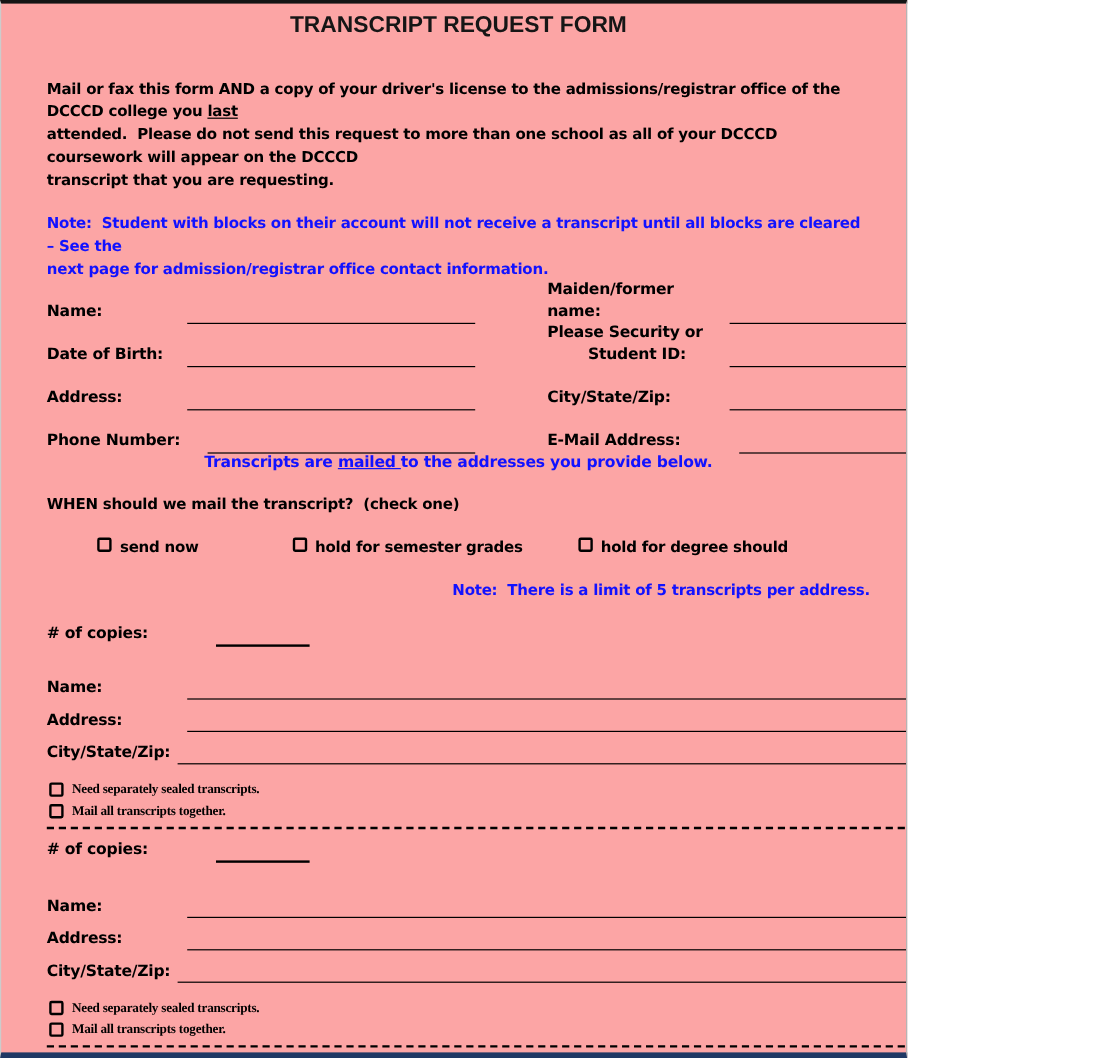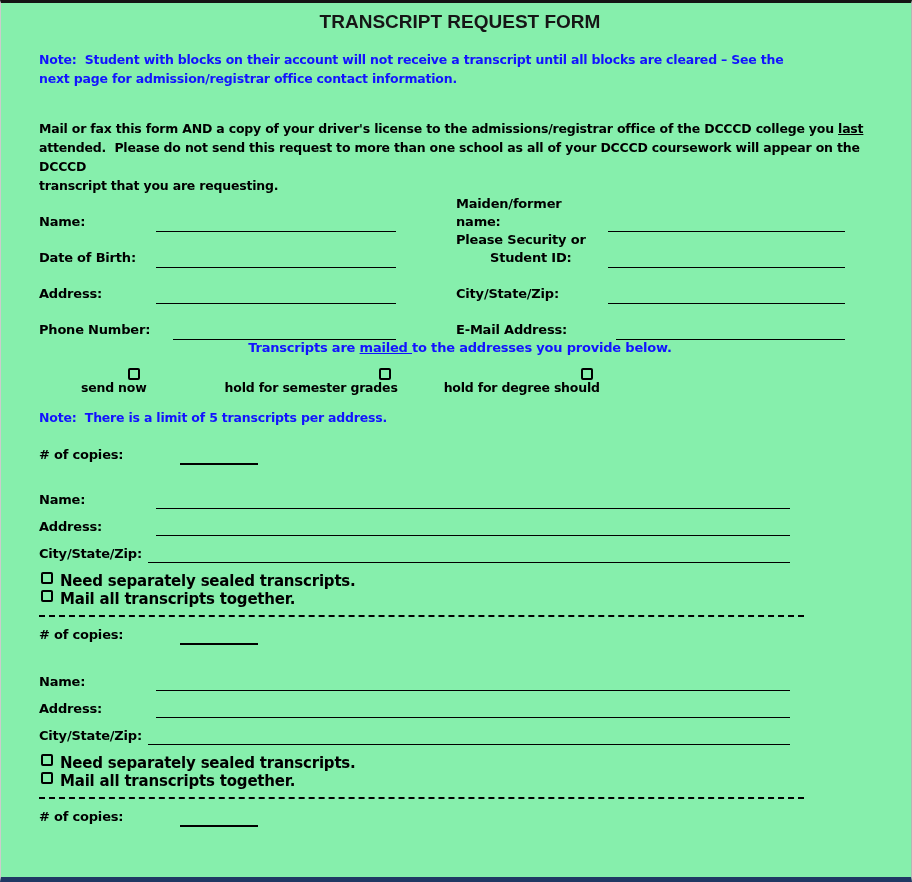--- a/index.html
+++ b/index.html
@@ -1,20 +1,20 @@
 <!DOCTYPE html>
 <html><head>
 <meta charset="utf-8">
 <style>
   html,body{margin:0;padding:0;background:#fff;}
   .page{
     position:relative;
-    width:912px;height:882px;
+    width:756px;height:882px;
     box-sizing:border-box;
-    background:#86efac;
+    background:#fca5a5;
     border-top:3px solid #141414;
     border-bottom:5px solid #1f3864;
     border-left:1px solid #cccccc;
     border-right:1px solid #b5b5b5;
     overflow:hidden;
     font-family:"DejaVu Sans",sans-serif;
     font-weight:bold;
     color:#000;
   }
   .content{padding:0 30px 0 38px;}
@@ -47,65 +47,65 @@
   .r6{grid-row:6}.r8{grid-row:8}
   .c1{grid-column:1}.c2{grid-column:2}.c4{grid-column:4}.c5{grid-column:5}
   .indent34{padding-left:34px;}
   .ml17{margin-left:17px;}
   .ml8{margin-left:8px;}
 
   .mailed{text-align:center;font-size:13px;letter-spacing:-0.2px;white-space:pre-wrap;}
   .when{margin-top:17px;}
 
   .optrow{margin-top:17px;display:flex;align-items:center;font-size:12.5px;letter-spacing:-0.2px;height:19px;}
-  .opt{display:flex;align-items:flex-end;white-space:nowrap;flex-direction:column;}
+  .opt{display:flex;align-items:flex-start;white-space:nowrap;}
   .opt1{margin-left:42px;}
   .opt2{margin-left:78px;}
   .opt3{margin-left:46px;}
   .cbx{
     display:inline-block;box-sizing:border-box;
     width:12px;height:12px;
     border:2px solid #000;border-radius:2px;
     margin-right:7px;flex:0 0 auto;
   }
-  .limit{margin-top:17px;}
+  .limit{margin-top:17px;text-align:right;}
 
   .copiesrow{margin-top:20px;display:flex;font-size:13px;height:18px;letter-spacing:-0.2px;gap:24px;}
   .copiesrow .lbl{width:117px;flex:0 0 auto;}
   .copiesrow .cline{width:78px;border-bottom:2px solid #000;}
 
   
   .ablock{margin-top:26px;}
   .brow{display:flex;width:751px;font-size:13px;line-height:18px;letter-spacing:-0.2px;margin-bottom:9px;}
   .brow .lbl{width:117px;flex:0 0 auto;white-space:nowrap;}
   .brow.cityrow .lbl{width:auto;padding-right:6px;}
   .brow .fline{flex:1 1 auto;border-bottom:1.5px solid #000;}
-  .cbopt{display:flex;align-items:flex-start;height:18px;font-size:15px;letter-spacing:-0.2px;margin-left:2px;}
+  .cbopt{display:flex;align-items:flex-end;height:18px;font-size:11px;letter-spacing:-0.2px;margin-left:2px;font-family:Liberation Serif, serif;}
   .cblist{margin-top:7px;}
   .divider{
     margin-top:7px;width:765px;height:0;
     border-top:2.5px dashed #000;
   }
   .ablock .copiesrow{margin-top:10px;}
   .b2{margin-top:28px;}
 </style>
 </head>
 <body>
 
 <div class="page">
   <div class="content">
 
     <div class="title">TRANSCRIPT REQUEST FORM</div>
 
-    <div class="bodytext blue note-blocks">Note:  Student with blocks on their account will not receive a transcript until all blocks are cleared – See the
-next page for admission/registrar office contact information.</div>
-
     <div class="bodytext intro"><span>Mail or fax this form AND a copy of your driver's license to the admissions/registrar office of the DCCCD college you </span><span class="ul">last</span><span>
 attended.  Please do not send this request to more than one school as all of your DCCCD coursework will appear on the DCCCD
 transcript that you are requesting.</span></div>
+
+    <div class="bodytext blue note-blocks">Note:  Student with blocks on their account will not receive a transcript until all blocks are cleared – See the
+next page for admission/registrar office contact information.</div>
 
     <div class="pgrid">
       <div class="cell c4 r1">Maiden/former</div>
 
       <div class="cell c1 r2">Name:</div>
       <div class="cell c2 r2 fill"></div>
       <div class="cell c4 r2">name:</div>
       <div class="cell c5 r2 fill"></div>
 
       <div class="cell c4 r3">Please Security or</div>
@@ -121,20 +121,21 @@
       <div class="cell c5 r6 fill"></div>
 
       <div class="cell c1 r8">Phone Number:</div>
       <div class="cell c2 r8 fill ml17"></div>
       <div class="cell c4 r8">E-Mail Address:</div>
       <div class="cell c5 r8 fill ml8"></div>
     </div>
 
     <div class="mailed blue"><span>Transcripts are </span><span class="ul">mailed </span><span>to the addresses you provide below.</span></div>
 
+    <div class="bodytext when">WHEN should we mail the transcript?  (check one)</div>
 
     <div class="optrow">
       <div class="opt opt1">
         <span class="cbx"></span>
         <span>send now</span>
       </div>
       <div class="opt opt2">
         <span class="cbx"></span>
         <span>hold for semester grades</span>
       </div>

